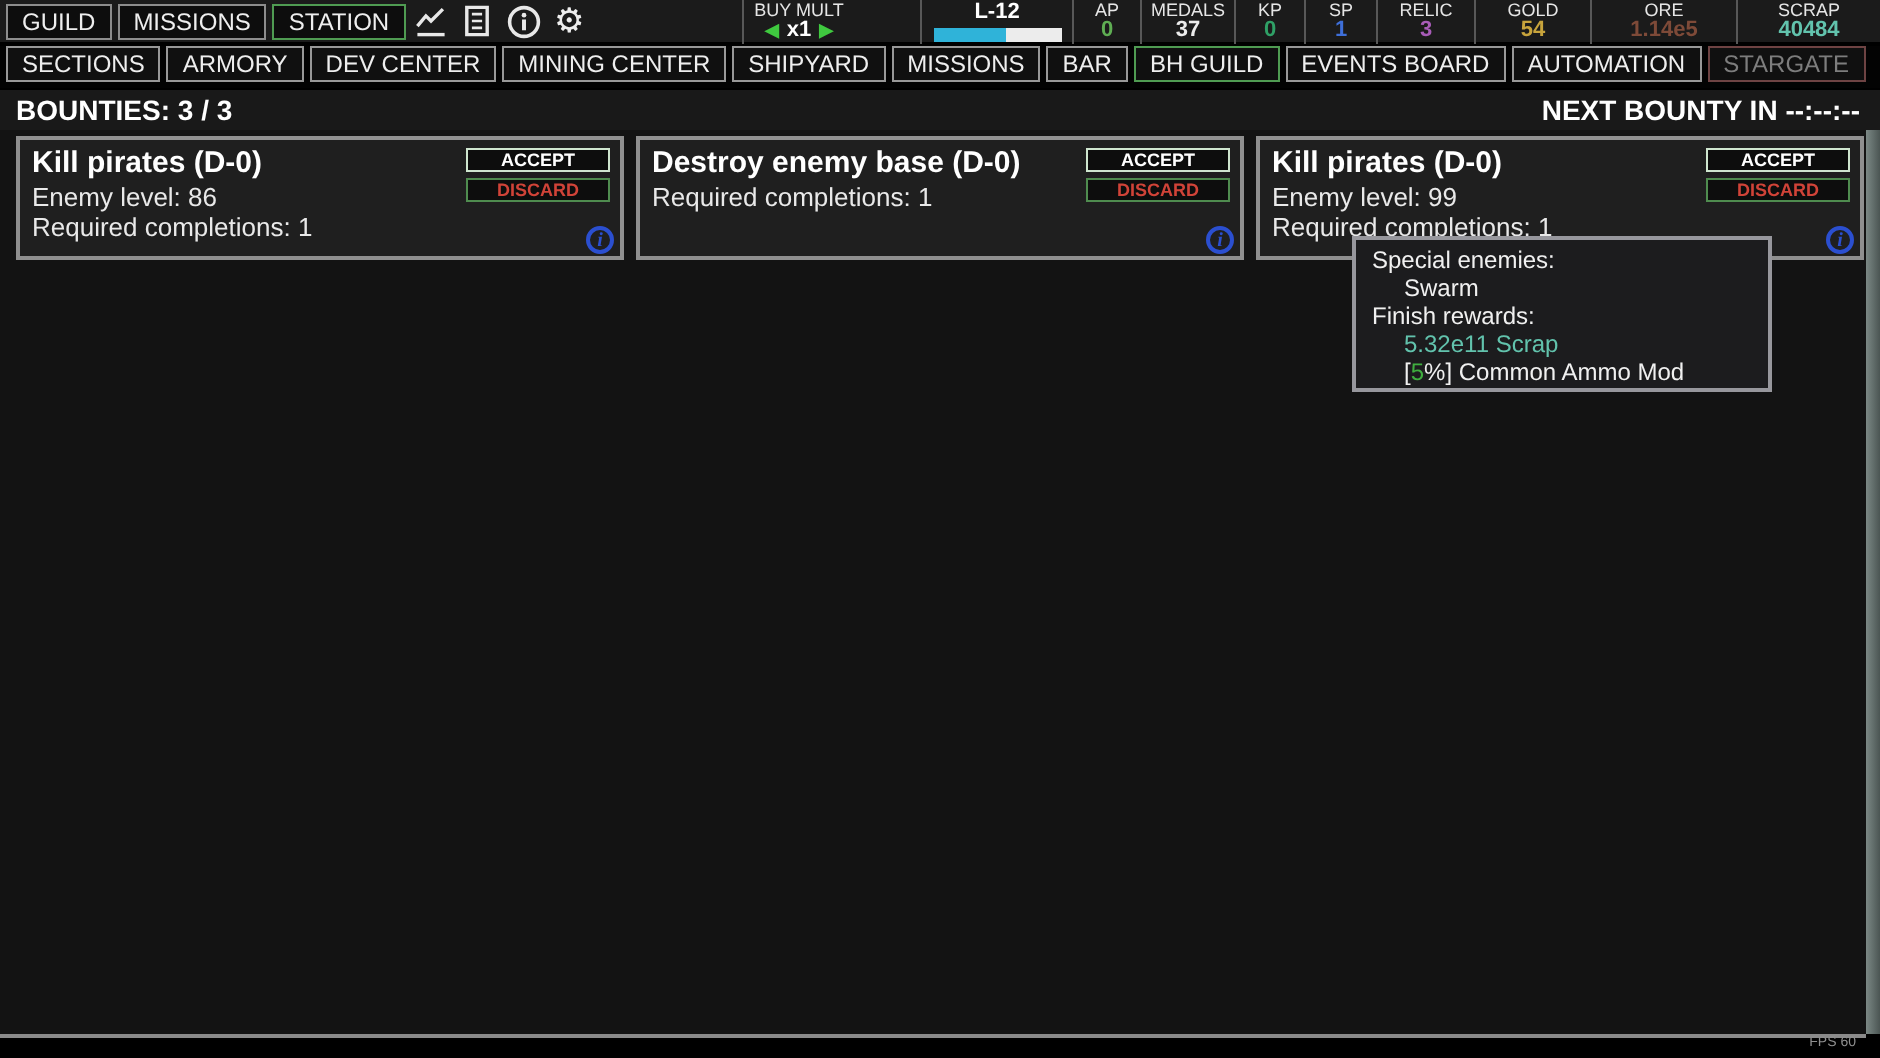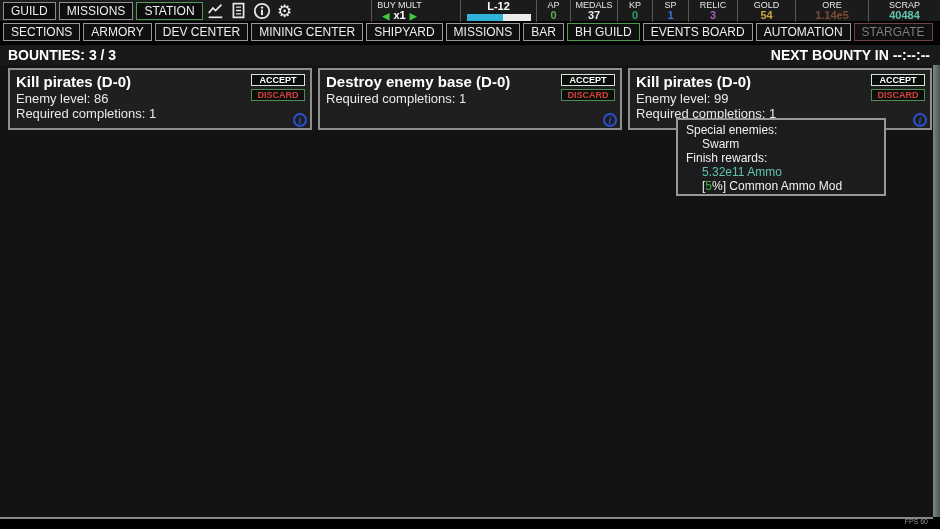--- a/index.html
+++ b/index.html
@@ -45,21 +45,21 @@
              font-weight:bold;font-size:14px;color:#fff;padding:0 10px 0 8px;}
 
   
   .content{position:absolute;top:65px;left:0;width:940px;height:452px;background:#131313;}
   .cards{display:flex;gap:6px;padding:3px 0 0 8px;}
   .card{position:relative;width:304px;height:62px;background:#1f1f1f;border:2px solid #8f8f8f;
         padding:2px 6px;}
   .card-title{font-size:15px;font-weight:bold;color:#fff;line-height:19px;white-space:nowrap;}
   .card-line{font-size:13px;color:#e9e9e9;line-height:15px;white-space:nowrap;}
   .card-actions{position:absolute;top:4px;right:5px;display:flex;flex-direction:column;gap:3px;}
-  .btn-accept,.btn-discard{width:54px;height:12px;background:#0d0d0d;font-size:9px;font-weight:bold;
+  .btn-accept,.btn-discard{width:72px;height:12px;background:#0d0d0d;font-size:9px;font-weight:bold;
         line-height:10px;padding:0;cursor:pointer;}
   .btn-accept{border:1px solid #cfe6cf;color:#fff;}
   .btn-discard{border:1px solid #4f8c4f;color:#d04338;}
   .info-badge{position:absolute;bottom:1px;right:3px;width:14px;height:14px;border:2px solid #2b4fd0;
         border-radius:50%;color:#2b4fd0;font-size:10px;font-weight:bold;font-style:italic;
         display:flex;align-items:center;justify-content:center;cursor:pointer;
         font-family:"Liberation Serif",serif;}
 
   
   .tooltip{position:absolute;top:53px;left:676px;width:210px;height:78px;background:#1c1c1e;
@@ -206,21 +206,21 @@
           <button class="btn-discard">DISCARD</button>
         </div>
         <div class="info-badge">i</div>
       </div>
     </div>
 
     <div class="tooltip">
       <div class="tip-line">Special enemies:</div>
       <div class="tip-line tip-ind">Swarm</div>
       <div class="tip-line">Finish rewards:</div>
-      <div class="tip-line tip-ind tip-scrap">5.32e11 Ammo</div>
+      <div class="tip-line tip-ind tip-scrap">5.32e11 Scrap</div>
       <div class="tip-line tip-ind"><span>[</span><span class="tip-pct">5</span><span>%] Common Ammo Mod</span></div>
     </div>
 
     <div class="scrollbar"></div>
     <div class="bottom-line"></div>
     <div class="fps">FPS 60</div>
   </div>
 
 </div>
 

